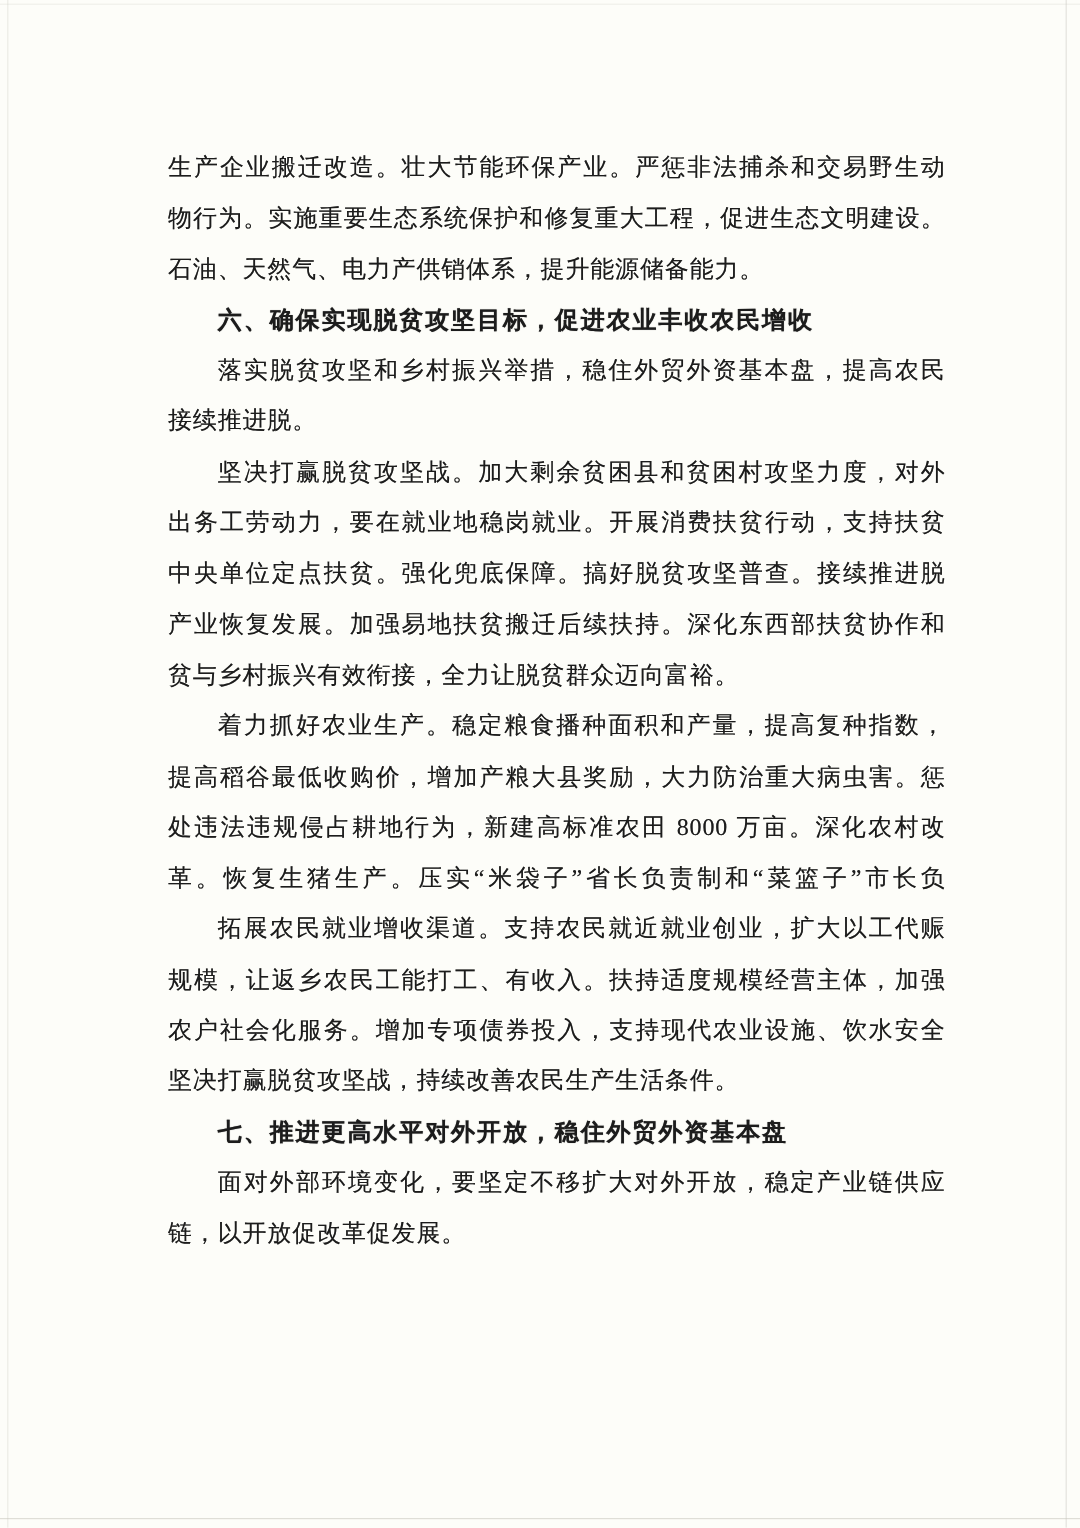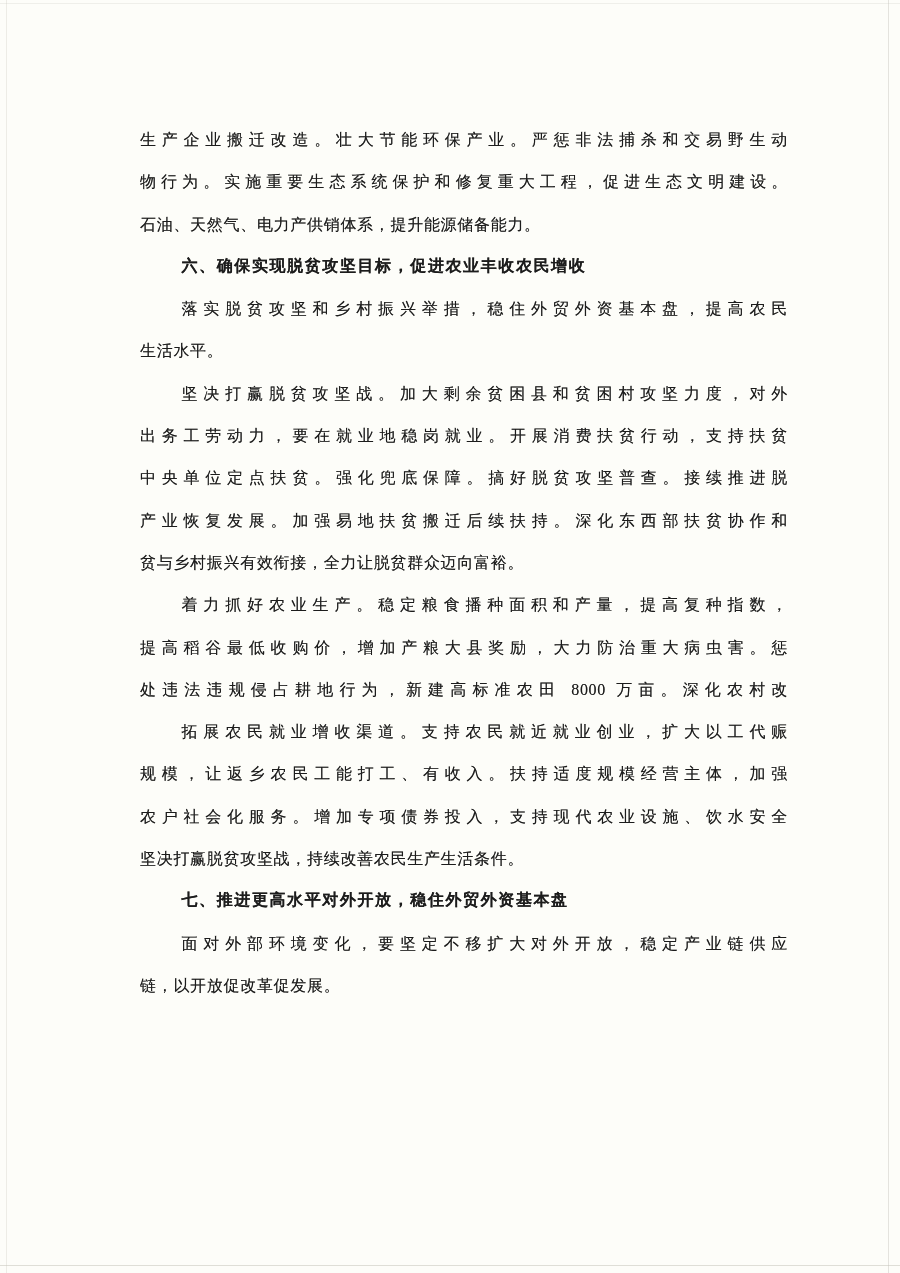--- a/index.html
+++ b/index.html
@@ -6,59 +6,60 @@
   body{
     width:900px;height:1273px;position:relative;overflow:hidden;
     font-family:"Liberation Serif", serif;
   }
   .page{position:absolute;inset:0;}
   .text-block{
     position:absolute;left:140px;top:119px;width:648px;
   }
   .line{
     height:42.3px;line-height:42.3px;
-    font-size:16px;letter-spacing:0.7px;
+    font-size:20px;letter-spacing:0.7px;
     font-family:"Liberation Serif", serif;
     text-shadow:0 0 0.5px rgba(20,20,20,0.55);
     white-space:pre;
   }
   .line.just{
     text-align:justify;text-align-last:justify;white-space:normal;
   }
   .line.indent{ text-indent:41.5px; }
   .line.heading{
-    font-family:Liberation Mono, monospace;
+    font-family:Liberation Serif, serif;
     font-weight:bold;letter-spacing:1.6px;
     text-shadow:0 0 0.6px rgba(10,10,10,0.7);
   }
   .scan-edge{position:absolute;pointer-events:none;}
   .scan-edge.right{left:888px;top:0;width:1px;height:100%;background:rgba(198,196,188,0.45);}
   .scan-edge.bottom{left:0;top:1265px;width:100%;height:1px;background:rgba(198,196,188,0.55);}
   .scan-edge.left{left:6px;top:0;width:1px;height:100%;background:rgba(205,203,196,0.35);}
   .scan-edge.top{left:0;top:3px;width:100%;height:1px;background:rgba(210,208,200,0.30);}
 </style>
 </head>
 <body style="background: rgb(253, 253, 249); color: rgb(28, 28, 28);">
 
 <div class="page">
   <div class="text-block">
       <div class="line just">生产企业搬迁改造。壮大节能环保产业。严惩非法捕杀和交易野生动</div>
       <div class="line just">物行为。实施重要生态系统保护和修复重大工程，促进生态文明建设。</div>
       <div class="line">石油、天然气、电力产供销体系，提升能源储备能力。</div>
       <div class="line heading indent">六、确保实现脱贫攻坚目标，促进农业丰收农民增收</div>
       <div class="line indent just">落实脱贫攻坚和乡村振兴举措，稳住外贸外资基本盘，提高农民</div>
-      <div class="line">生活水平。</div>
+      <div class="line">接续推进脱。</div>
       <div class="line indent just">坚决打赢脱贫攻坚战。加大剩余贫困县和贫困村攻坚力度，对外</div>
       <div class="line just">出务工劳动力，要在就业地稳岗就业。开展消费扶贫行动，支持扶贫</div>
       <div class="line just">中央单位定点扶贫。强化兜底保障。搞好脱贫攻坚普查。接续推进脱</div>
       <div class="line just">产业恢复发展。加强易地扶贫搬迁后续扶持。深化东西部扶贫协作和</div>
       <div class="line">贫与乡村振兴有效衔接，全力让脱贫群众迈向富裕。</div>
       <div class="line indent just">着力抓好农业生产。稳定粮食播种面积和产量，提高复种指数，</div>
       <div class="line just">提高稻谷最低收购价，增加产粮大县奖励，大力防治重大病虫害。惩</div>
       <div class="line just">处违法违规侵占耕地行为，新建高标准农田 8000 万亩。深化农村改</div>
+      <div class="line just">革。恢复生猪生产。压实“米袋子”省长负责制和“菜篮子”市长负</div>
       <div class="line indent just">拓展农民就业增收渠道。支持农民就近就业创业，扩大以工代赈</div>
       <div class="line just">规模，让返乡农民工能打工、有收入。扶持适度规模经营主体，加强</div>
       <div class="line just">农户社会化服务。增加专项债券投入，支持现代农业设施、饮水安全</div>
       <div class="line">坚决打赢脱贫攻坚战，持续改善农民生产生活条件。</div>
       <div class="line heading indent">七、推进更高水平对外开放，稳住外贸外资基本盘</div>
       <div class="line indent just">面对外部环境变化，要坚定不移扩大对外开放，稳定产业链供应</div>
       <div class="line">链，以开放促改革促发展。</div>
     </div>
   <div class="scan-edge top"></div>
   <div class="scan-edge left"></div>

